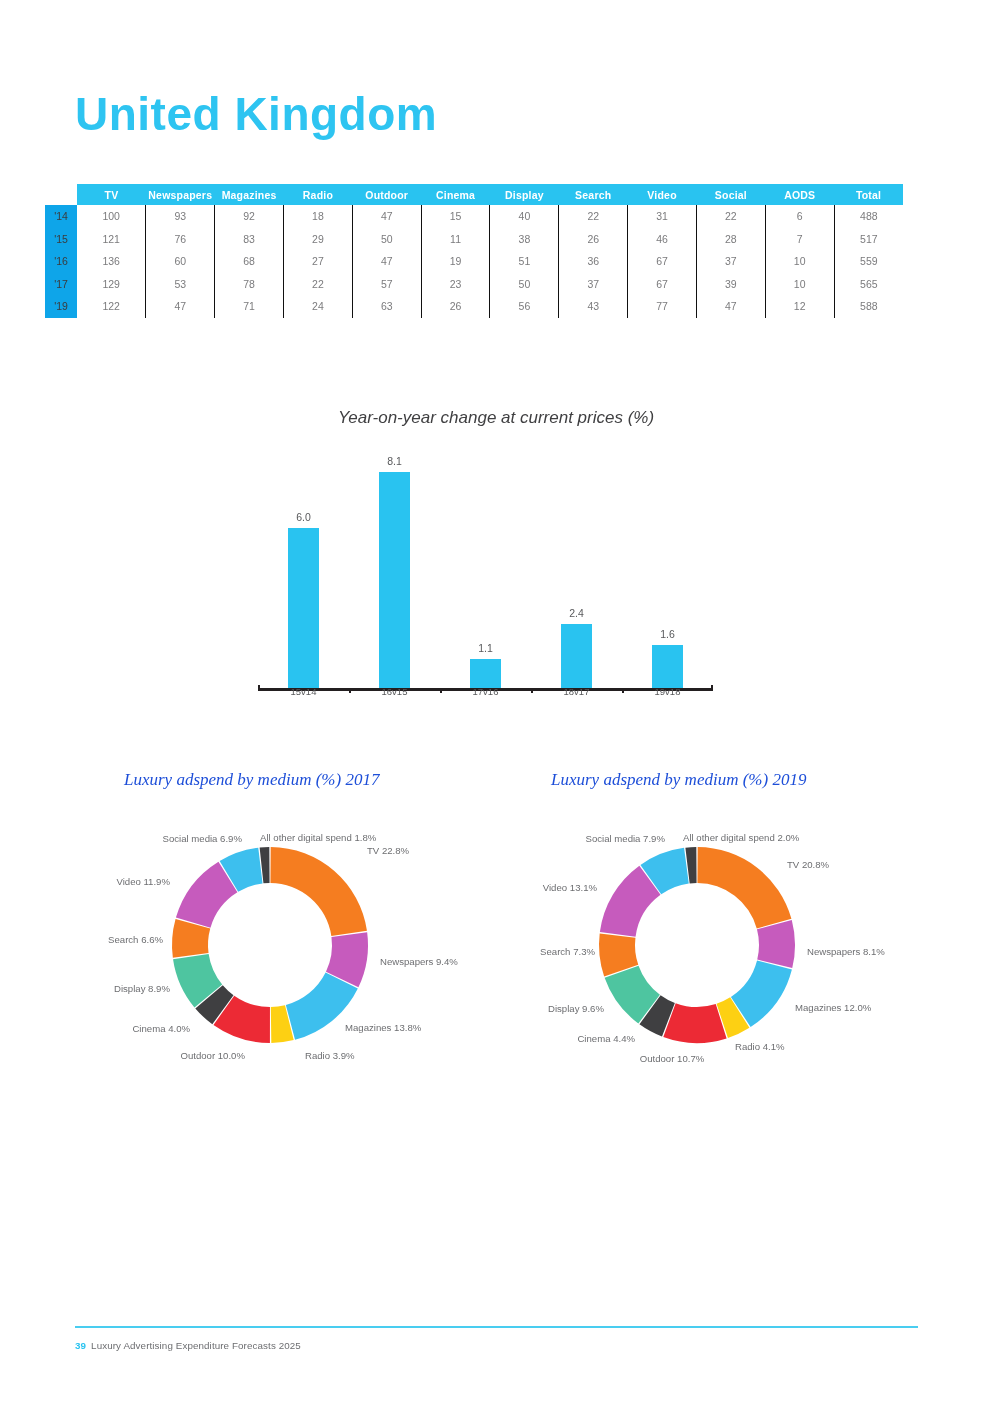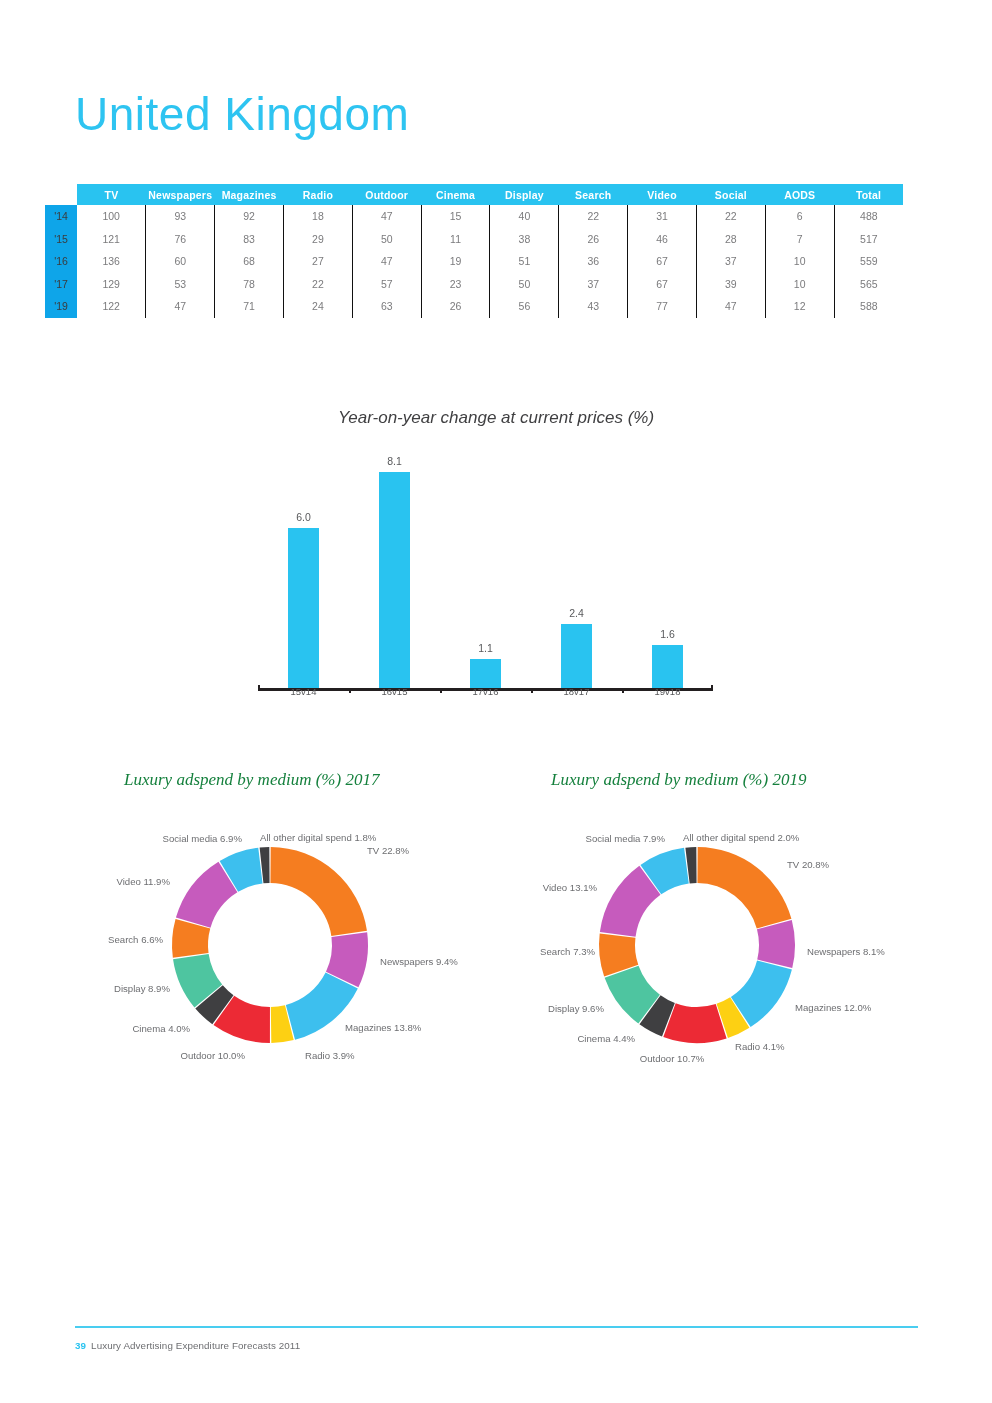--- a/index.html
+++ b/index.html
@@ -11,21 +11,21 @@
     color: #58595b;
     position: relative;
     overflow: hidden;
   }
   .page { position:absolute; inset:0; }
 
   
   .country-title{
     position:absolute; left:75px; top:58px;
     font-family:"Liberation Sans", sans-serif;
-    font-weight:400; font-size:46px; letter-spacing:0.5px;
+    font-weight:700; font-size:46px; letter-spacing:0.5px;
     color:#2ec4f1; line-height:1.1;
   }
   .section-sub{
     position:absolute; left:75px; top:143px;
     font-family:"Liberation Serif", serif;
     font-style:italic; font-size:17px; color:#3f3f41; letter-spacing:0.2px;
   }
 
   
   .table-wrap{ position:absolute; left:45px; top:184px; width:858px; }
@@ -71,21 +71,21 @@
   .axis-tick{ position:absolute; top:240px; width:1.5px; height:5px; background:#231f20; }
   .axis-end{ position:absolute; width:1.5px; height:6px; background:#231f20; }
   .bar-cat{
     position:absolute; top:238px; width:78px; text-align:center;
     font-size:9.5px; color:#58595b;
   }
 
   
   .donut-title{
     position:absolute; font-family:"Liberation Serif", serif; font-style:italic;
-    font-size:17px; color:#15803d;
+    font-size:17px; color:#1d4ed8;
   }
   .donut-title.left{ left:124px; top:770px; }
   .donut-title.right{ left:551px; top:770px; }
   .donut-svg{ position:absolute; }
   .donut-svg.left{ left:60px; top:815px; }
   .donut-svg.right{ left:487px; top:815px; }
   .dlab{ font-family:"Liberation Sans", sans-serif; font-size:9.6px; fill:#6d6e71; }
 
   
   .footer-rule{
@@ -306,16 +306,16 @@
       <text class="dlab" x="148" y="227" text-anchor="end">Cinema 4.4%</text>
       <text class="dlab" x="117" y="197" text-anchor="end">Display 9.6%</text>
       <text class="dlab" x="108" y="140" text-anchor="end">Search 7.3%</text>
       <text class="dlab" x="110" y="76" text-anchor="end">Video 13.1%</text>
       <text class="dlab" x="178" y="27" text-anchor="end">Social media 7.9%</text>
       <text class="dlab" x="196" y="26" text-anchor="start">All other digital spend 2.0%</text>
     </svg>
 
   <div class="footer-rule"></div>
   <div class="footer-txt">
-    <span class="footer-page">39</span><span>Luxury Advertising Expenditure Forecasts 2011</span>
+    <span class="footer-page">39</span><span>Luxury Advertising Expenditure Forecasts 2025</span>
   </div>
 
 </div>
 
 </body></html>

